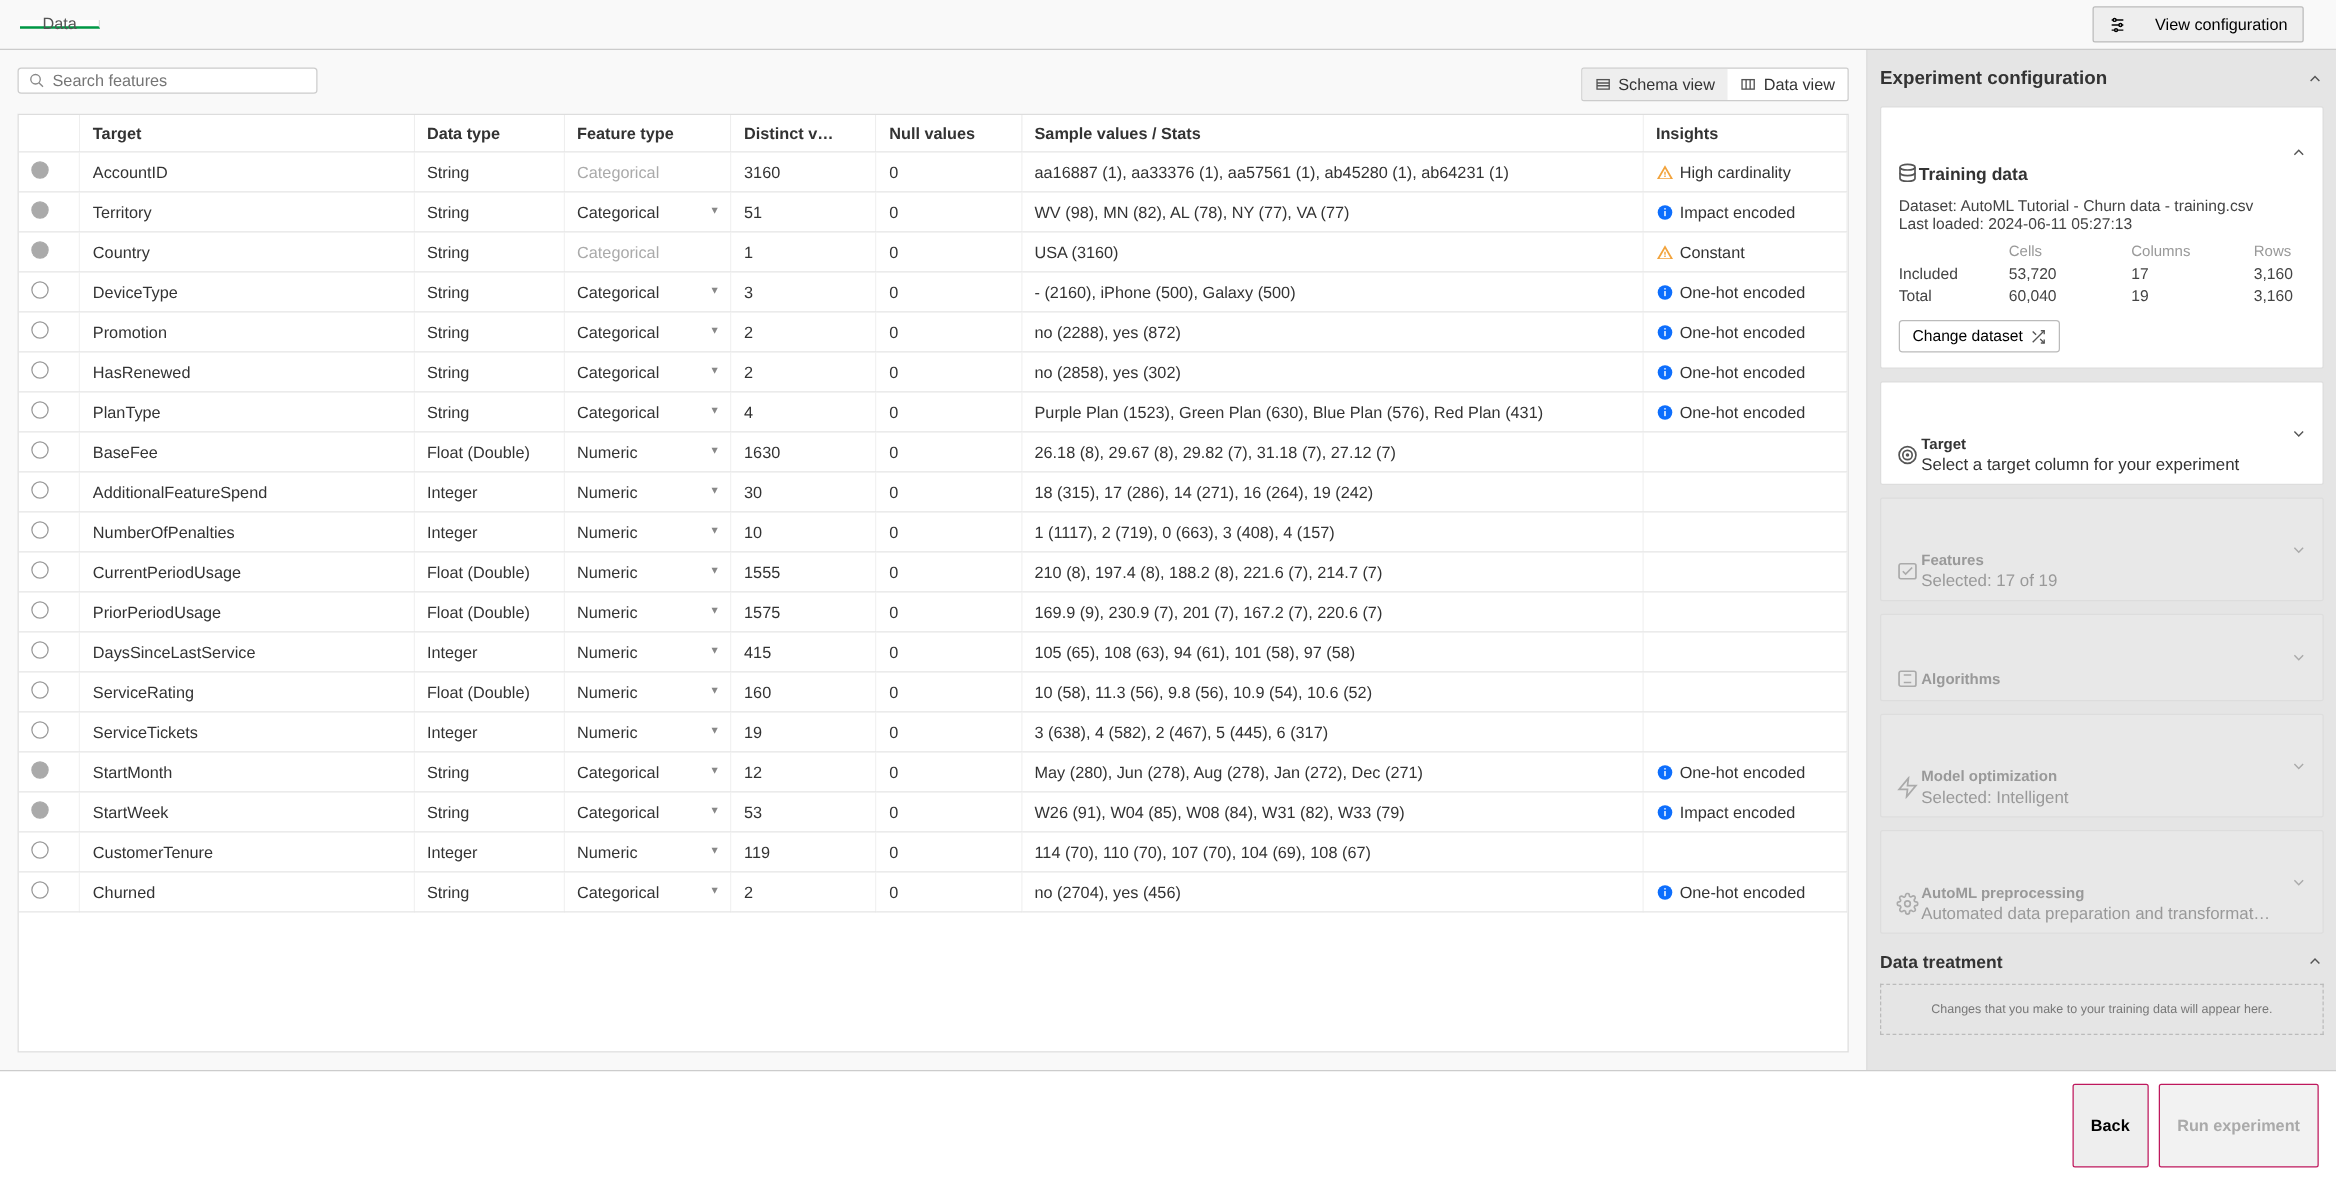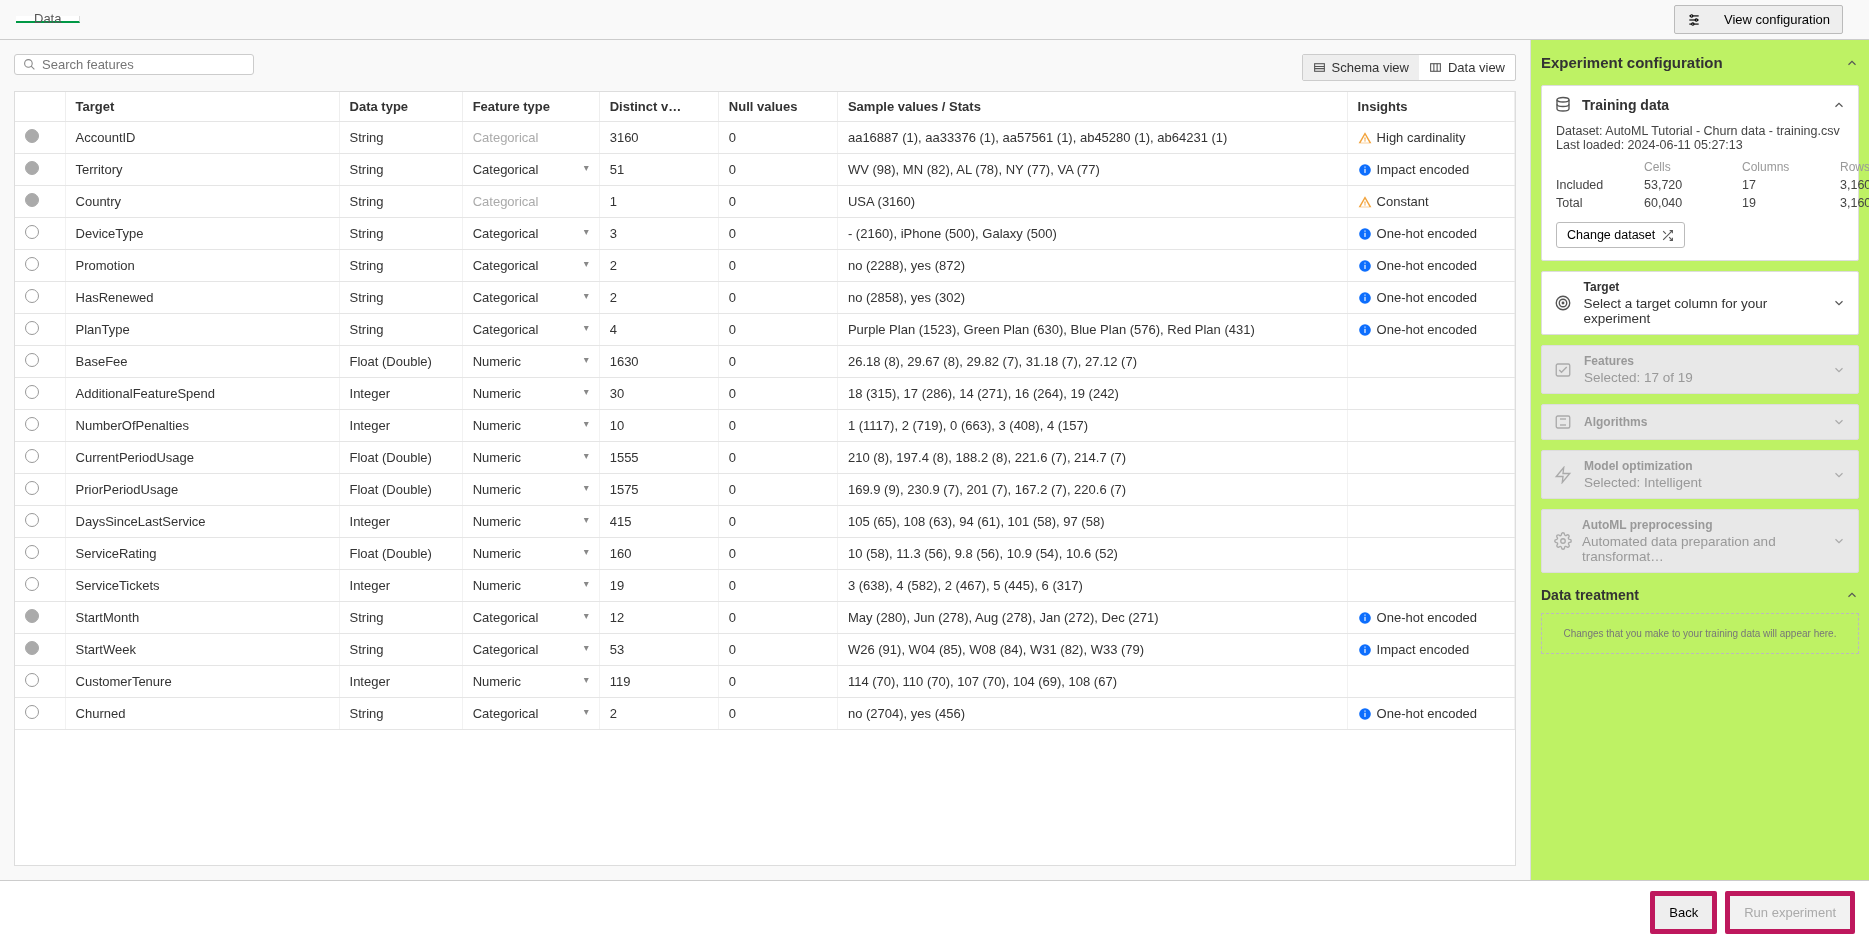--- a/index.html
+++ b/index.html
@@ -37,45 +37,45 @@
 col.c-insights { width: 130px; }
 .radio { width:14px; height:14px; border:1px solid #999; border-radius:50%; display:inline-block; }
 .radio.solid { background:#aaa; border-color:#aaa; }
 .faded { color: #aaa; }
 .chev { color:#888; font-size:10px; padding-left:10px; float:right; }
 .ins { display:flex; align-items:center; gap:5px; }
 .ins.warn svg { color:#f2a33c; }
 .ins.info svg { color:#0d6efd; }
 
 
-.right-pane { width: 339px; border-left: 1px solid #ddd; background: #bef264; padding: 14px 10px; overflow-y:auto; display:flex; flex-direction:column; gap:10px;}
+.right-pane { width: 376px; border-left: 1px solid #ddd; background: #e5e5e5; padding: 14px 10px; overflow-y:auto; display:flex; flex-direction:column; gap:10px;}
 .panel-title-row { display:flex; justify-content:space-between; align-items:center; font-weight:600; font-size:15px; margin-bottom:4px;}
 .card { background:#fff; border:1px solid #ddd; border-radius:2px; }
 .card-head { display:flex; justify-content:space-between; align-items:center; padding:10px 12px; cursor:pointer;}
-.card-head .title-ico { display:flex; align-items:center; gap:10px; font-weight:600; font-size:14px;}
+.card-head .title-ico { display:flex; align-items:center; font-weight:600; font-size:14px;margin-top:34px;}
 .card-body { padding: 0 14px 12px 14px; font-size:12.5px; color:#444; }
 .stats-grid { display:grid; grid-template-columns: 70px 80px 80px 60px; gap:4px 18px; font-size:12.5px; margin-top:8px; margin-bottom:12px;}
 .stats-grid .h { color:#999; font-size:12px;}
 .change-btn { border:1px solid #bbb; background:#fff; border-radius:3px; padding:5px 10px; cursor:pointer; display:flex; align-items:center; gap:6px; font-size:12.5px;}
 
 .step-card { background:#f0f0f0; border:1px solid #ddd; border-radius:2px; }
 .step-card.disabled { background:#e8e8e8; color:#999; }
 .step-card .card-head { padding:8px 12px; }
 .step-card .step-texts { display:flex; flex-direction:column; gap:2px;}
 .step-card .step-texts .label { font-size:12px;}
 .step-card .step-texts .state { font-size:13.5px; font-weight:500;}
 .step-card.target { background:#fff; }
 .step-ico { width:20px; color:#888; display:inline-flex;}
 
 .section-head { display:flex; justify-content:space-between; align-items:center; font-weight:600; font-size:14px; margin-top:4px;}
 .data-treatment-box { border:1px dashed #bbb; color:#777; text-align:center; padding:14px; font-size:10px;}
 
 
 .footer { border-top:1px solid #ccc; padding:10px 14px; display:flex; justify-content:flex-end; gap:8px; background:#fff;}
-.footer button { padding:9px 14px; border:5px solid #be185d; border-radius:2px; font-size:13px; cursor:pointer; background:#eee;}
+.footer button { padding:25px 14px; border:1px solid #be185d; border-radius:2px; font-size:13px; cursor:pointer; background:#eee;font-weight:bold;}
 .footer .run { color:#aaa; background:#f2f2f2; cursor:not-allowed;}
 
 svg { display:block; }
 </style>
 </head>
 <body>
 
 <div class="app">
   <div class="topbar">
     <div class="tabs">

